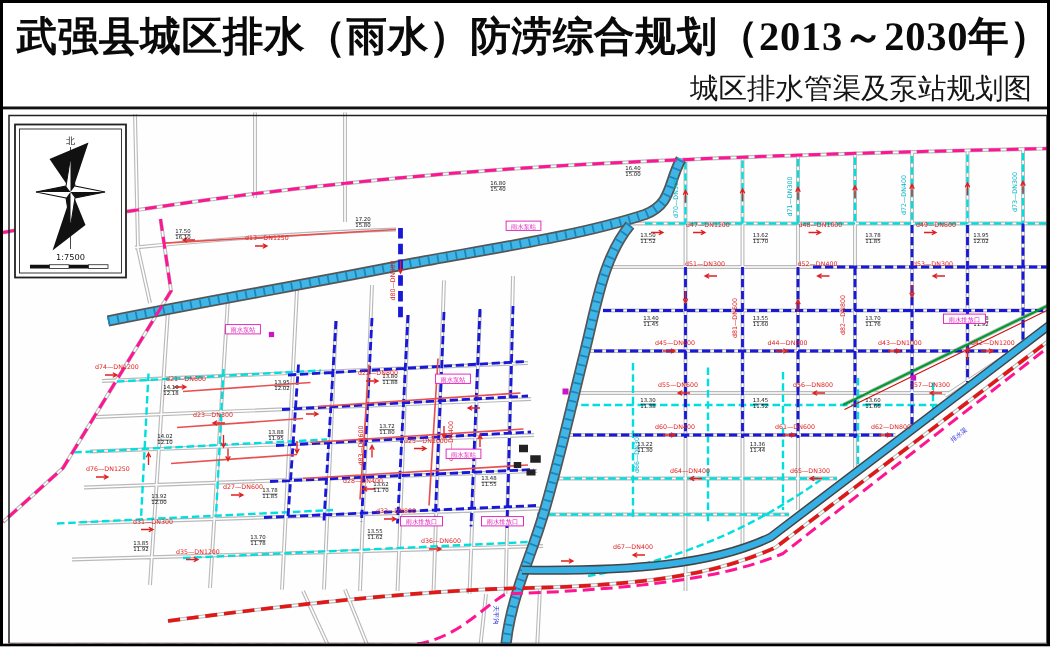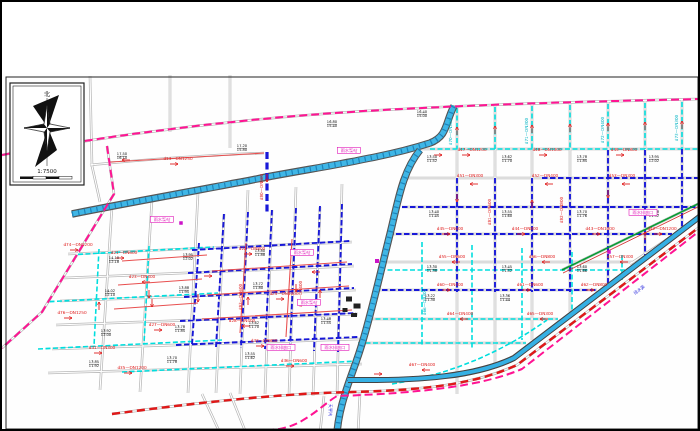--- a/index.html
+++ b/index.html
@@ -33,20 +33,24 @@
   .elv{font-family:"DejaVu Sans",sans-serif;font-size:3.6px;fill:#111;}
   .elvline{stroke:#111;stroke-width:0.4;}
   .pumpbox{fill:#ffffff;stroke:#e017b8;stroke-width:0.6;}
   .compass-line{stroke:#333;stroke-width:0.6;}
   .ctext{font-family:"DejaVu Sans",sans-serif;fill:#111;}
 </style>
 </head>
 <body>
 
 <div class="page">
+  <div class="titlebar">
+    <div class="main-title">武强县城区排水（雨水）防涝综合规划（2013～2030年）</div>
+    <div class="sub-title">城区排水管渠及泵站规划图</div>
+  </div>
 
   <div class="mapwrap">
   <svg id="mapsvg" width="700" height="360" viewBox="0 71 700 360">
     <defs>
       <path id="roadsP" d="M88,74 L90,164 L98,200 M168,73 V130 M228,73 V146 M88,163 C140,158 200,153 262,151 M0,153 C120,131 260,113 420,106 C520,101 610,99 698,97 M105,144 L112,192 L40,310 L0,346 M110,205 L98,388 M150,197 L138,390 M196,191 L186,391 M222,212 L214,391 M246,188 L238,392 M270,208 L263,392 M294,185 L287,393 M318,205 L311,394 M340,182 L335,394 M66,252 L350,240 M62,276 L352,264 M58,299 L354,288 M54,323 L356,312 M50,347 L358,337 M46,371 L360,362 M455,104 V392 M493,103 V365 M530,102 V338 M568,101 V310 M606,100 V281 M643,99 V253 M680,98 V225 M416,147 H697 M402,176 H697 M400,205 H697 M386,232 H670 M378,260 H632 M372,288 H595 M366,317 H556 M356,341 H524 M200,392 L218,431 M228,391 L244,431 M560,268 L700,200 M628,262 L700,214 M322,394 L318,431 M358,391 L356,431 M110,412 C230,396 300,391 350,390 C430,388 475,381 515,363 L700,223"></path>
       <clipPath id="cityclip">
         <polygon points="105,144 200,126 300,113 420,106 560,100 698,97 698,226 515,362 350,390 332,393 268,428 0,428 0,346 40,310 112,192"></polygon>
       </clipPath>
     </defs>
 

